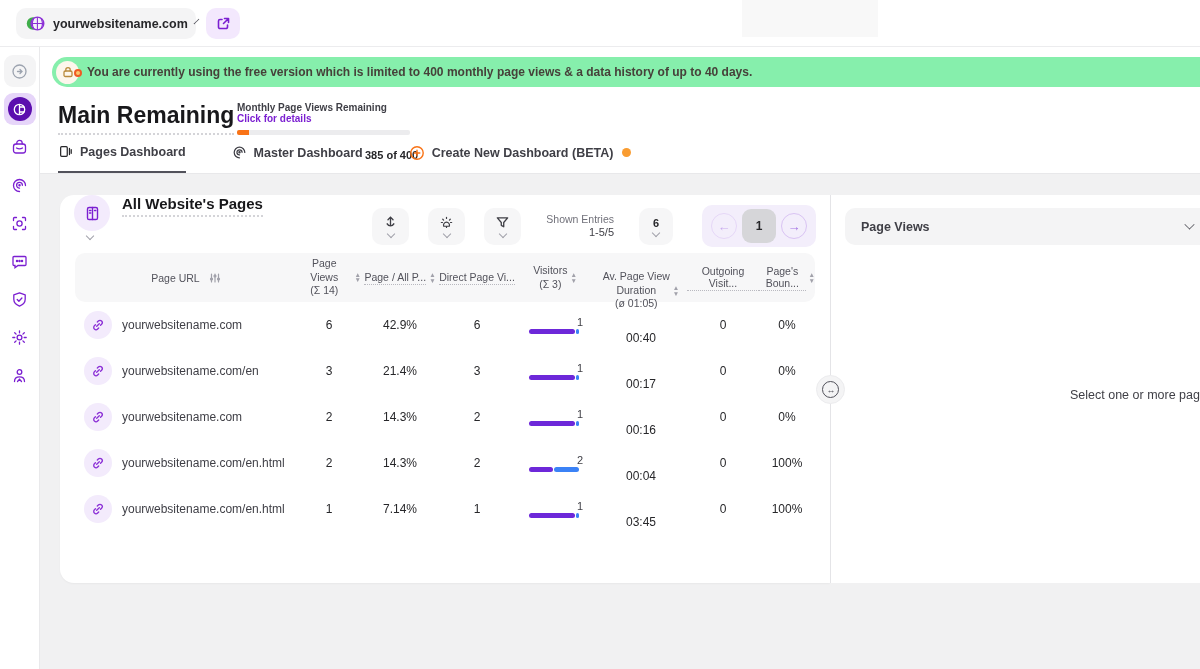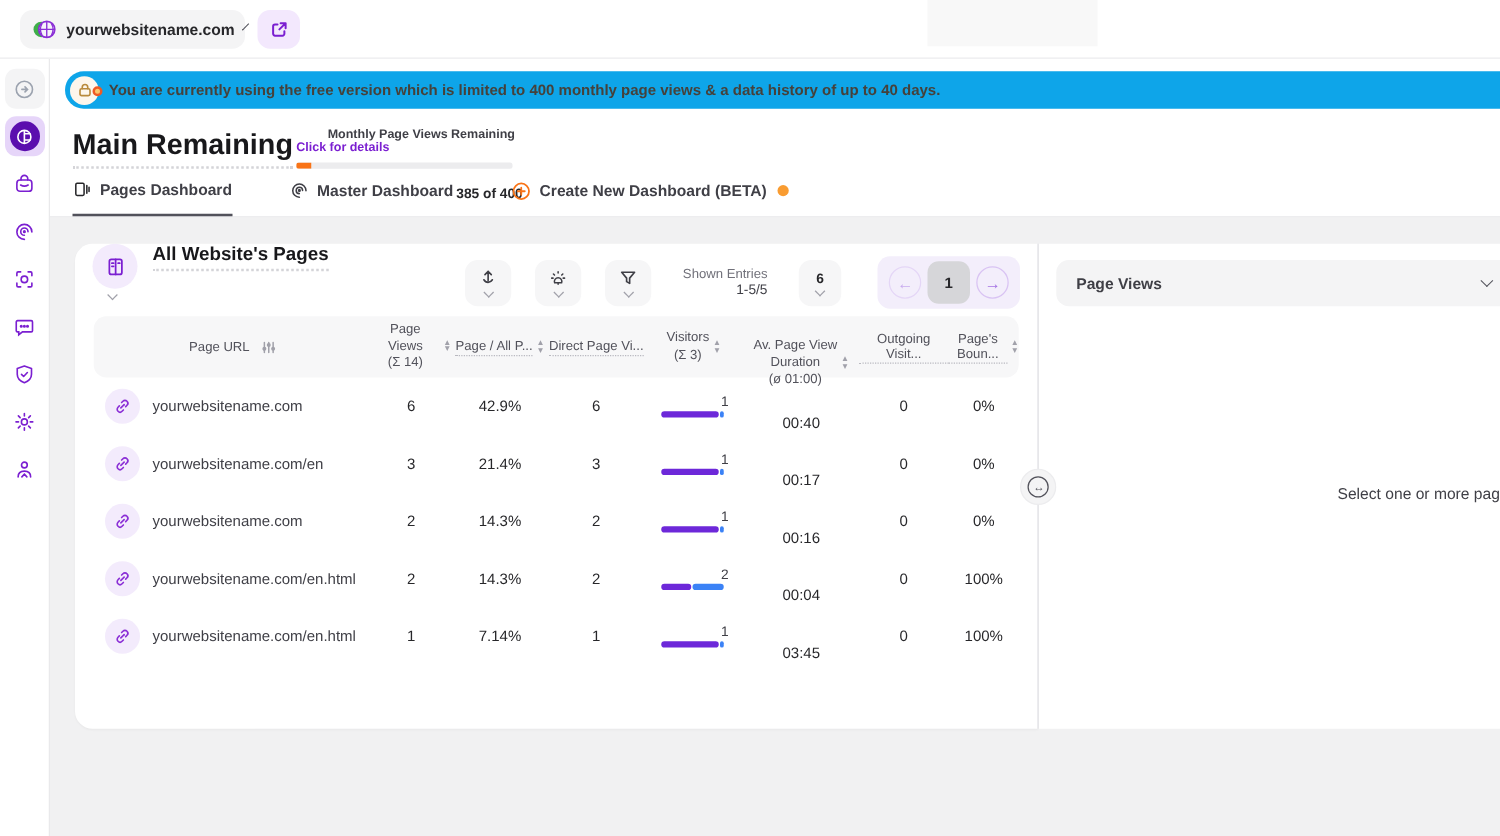--- a/index.html
+++ b/index.html
@@ -24,32 +24,32 @@
   .side-btn { width:32px; height:32px; border-radius:9px; display:flex; align-items:center; justify-content:center;
     color:#7b1fd1; cursor:pointer; }
   .side-btn.muted { background:#f4f4f5; color:#9ca3af; }
   .side-btn.active { background:#e6d5f9; }
   .side-btn.active .inner-circle { width:24px; height:24px; border-radius:50%; background:#5b0eae;
     display:flex; align-items:center; justify-content:center; color:#fff; }
 
   
   #header-zone { position:absolute; left:40px; top:47px; width:1160px; height:127px; background:#fff;
     border-bottom:1px solid #e8e8ea; z-index:10; }
-  #banner { position:absolute; left:12px; top:10px; width:1148px; height:30px; background:#0ea5e9;
+  #banner { position:absolute; left:12px; top:10px; width:1148px; height:30px; background:#86efac;
     border-radius:15px 0 0 15px; display:flex; align-items:center; gap:8px; padding-left:4px; }
   #banner .lock-badge { width:23px; height:23px; border-radius:50%; background:#fdf6ec;
     display:flex; align-items:center; justify-content:center; position:relative; }
   #banner .ring { position:absolute; right:-3px; top:8px; width:8px; height:8px; border-radius:50%;
     border:2px solid #ef5a24; background:#fbc66c; }
   #banner .banner-text { font-size:12px; font-weight:bold; color:#46413a; }
 
   #page-title { position:absolute; left:18px; top:55px; font-size:23px; font-weight:bold; color:#18181b;
     border-bottom:2px dotted #d4d4d8; padding-bottom:4px; }
   #quota { position:absolute; left:197px; top:55px; width:175px; }
-  #quota .q-label { font-size:10px; font-weight:bold; color:#3f3f46;text-align:right; }
+  #quota .q-label { font-size:10px; font-weight:bold; color:#3f3f46; }
   #quota .q-link { font-size:10px; font-weight:bold; color:#7b1fd1; cursor:pointer; }
   #quota .q-bar { margin-top:6px; width:173px; height:5px; background:#ececee; border-radius:2px; overflow:hidden; }
   #quota .q-fill { height:100%; background:#f97316; }
   #quota-value { position:absolute; left:325px; top:60px; font-size:11px; font-weight:bold; color:#27272a;margin-top:42px; }
 
   #tabs { position:absolute; left:18px; top:97px; display:flex; gap:46px; align-items:center; }
   .tab { display:flex; align-items:center; gap:7px; font-size:12.5px; font-weight:bold; color:#3f3f46;
     padding-bottom:12px; cursor:pointer; position:relative; }
   .tab.active { border-bottom:2px solid #52525b; }
   .beta-dot { width:9px; height:9px; border-radius:50%; background:#f99c31; margin-left:2px; }
@@ -366,21 +366,21 @@
       <span class="th-lines">
           <span>Visitors</span>
           <span>(Σ 3)</span>
         </span>
       <span class="sort">▲<span>▼</span></span>
     </div>
     <div class="th c5">
       <span class="th-lines">
           <span>Av. Page View</span>
           <span>Duration</span>
-          <span>(ø 01:00)</span>
+          <span>(ø 01:05)</span>
         </span>
       <span class="sort">▲<span>▼</span></span>
     </div>
     <div class="th c6">
       <span class="dotted">Outgoing Visit...</span>
     </div>
     <div class="th c7">
       <span class="dotted">Page's Boun...</span>
       <span class="sort">▲<span>▼</span></span>
     </div>

